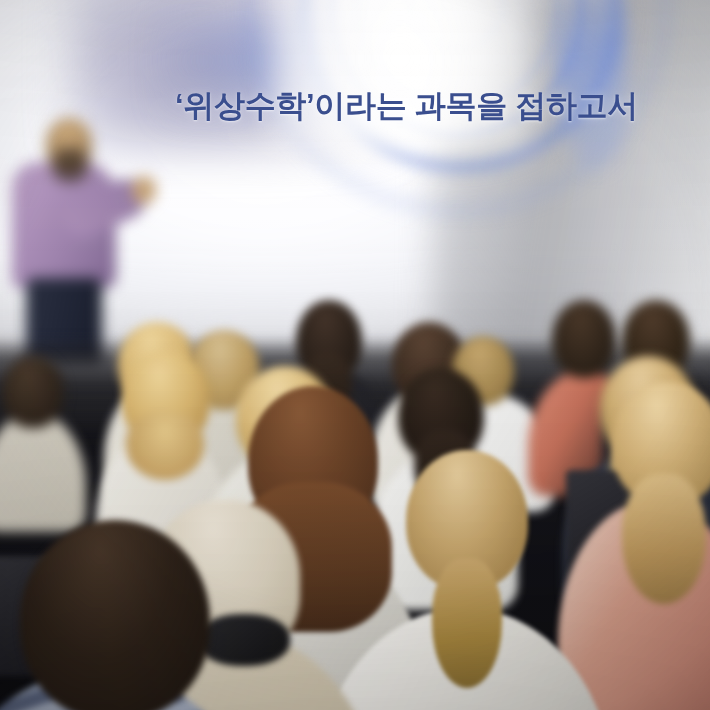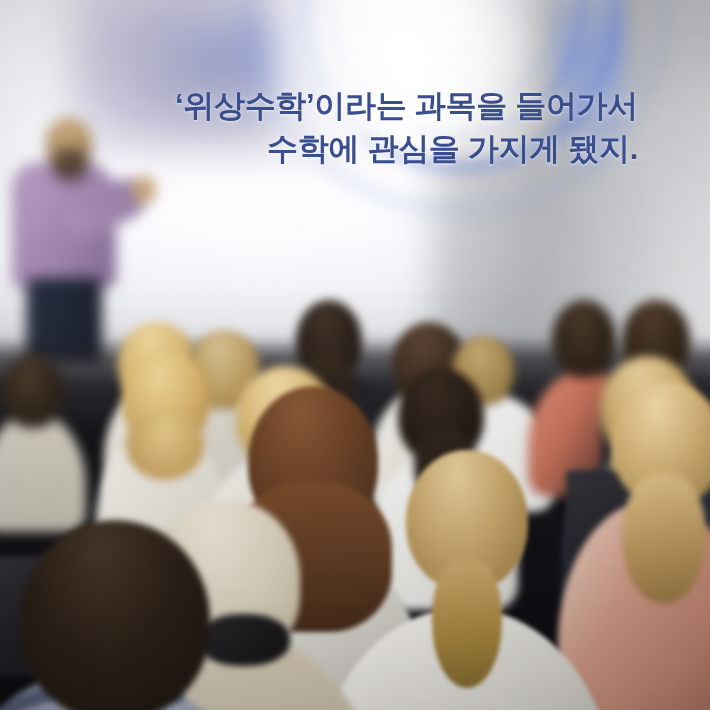--- a/index.html
+++ b/index.html
@@ -466,17 +466,16 @@
     <div class="person p-f4">
       <div class="body" style="left:-86px;top:150px;width:330px;height:300px;background:repeating-linear-gradient(162deg,#8e99b0 0px,#8e99b0 12px,#5d6884 12px,#5d6884 26px,#aab3c6 26px,#aab3c6 40px);"></div>
       <div class="head" style="left:0px;top:0px;width:190px;height:200px;background:radial-gradient(ellipse at 42% 16%,#4a382a 0%,#2e2219 46%,#1b140f 100%);"></div>
     </div>
 
     <div class="layer vignette"></div>
     <div class="layer warmth"></div>
   </div>
 
   <div class="quote">
-    <span class="quote-line">‘위상수학’이라는 과목을 들어가서</span>
-    <span class="quote-line">수학에 관심을 가지게 됐지.</span>
+    <span class="quote-line">‘위상수학’이라는 과목을 접하고서</span>
   </div>
 
 </div>
 
 </body></html>

